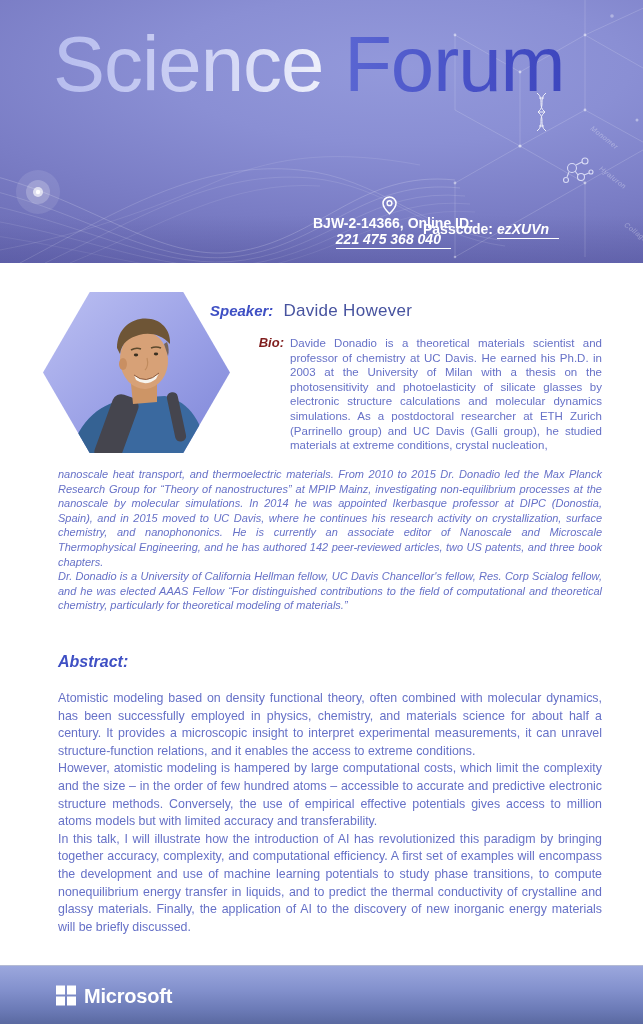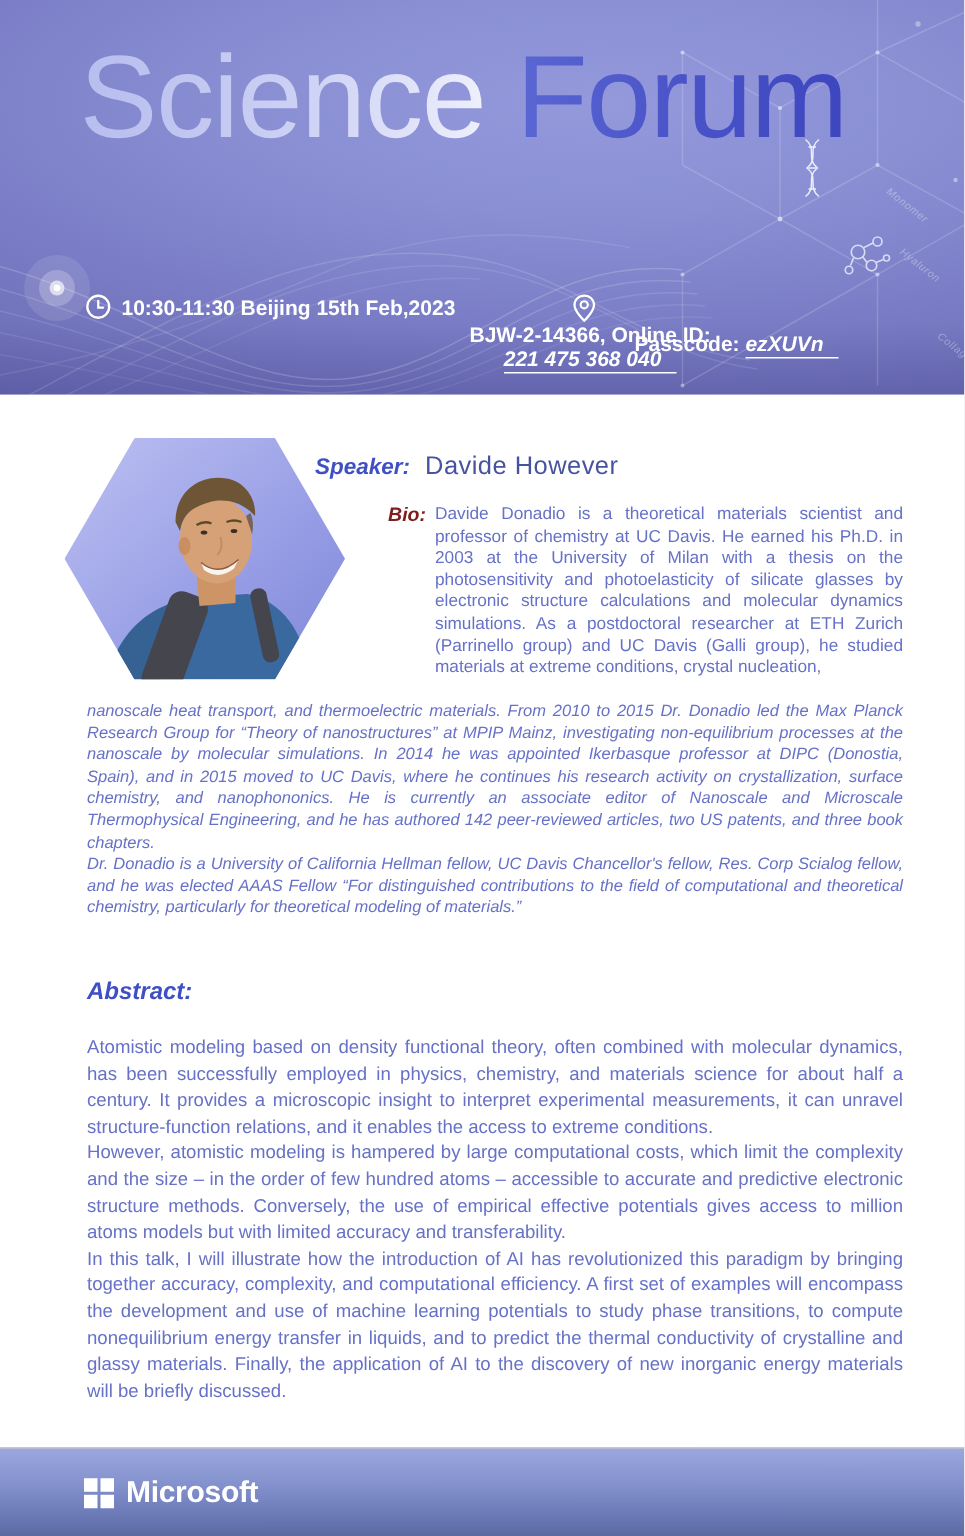--- a/index.html
+++ b/index.html
@@ -135,29 +135,20 @@
       </g>
     </svg>
 
     <span class="decor-word" style="left:588px;top:134px;transform:rotate(38deg);">Monomer</span>
     <span class="decor-word" style="left:597px;top:174px;transform:rotate(38deg);">Hyaluron</span>
     <span class="decor-word" style="left:622px;top:230px;transform:rotate(38deg);">Collagen</span>
 
     <h1 class="ttl"><span class="t1">Science</span><span class="t1">&nbsp;</span><span class="t2">Forum</span></h1>
 
 
-    <div class="inforow">
-      <span class="ic">
-        <svg width="17" height="17" viewBox="0 0 17 17">
-          <circle cx="8.5" cy="8.5" r="7.3" fill="none" stroke="#ffffff" stroke-width="1.6"></circle>
-          <path d="M8.5,4.5 L8.5,9 L11.8,9" fill="none" stroke="#ffffff" stroke-width="1.5" stroke-linecap="round"></path>
-        </svg>
-      </span>
-      <span>10:30-11:30 Beijing 15th Feb,2023</span>
-    </div>
 
     <div class="loc">
       <span class="ic">
         <svg width="15" height="19" viewBox="0 0 15 19">
           <path d="M7.5,1 C3.9,1 1,3.9 1,7.3 C1,11.6 7.5,17.8 7.5,17.8 S14,11.6 14,7.3 C14,3.9 11.1,1 7.5,1 Z" fill="none" stroke="#ffffff" stroke-width="1.5"></path>
           <circle cx="7.5" cy="7.2" r="2.4" fill="none" stroke="#ffffff" stroke-width="1.4"></circle>
         </svg>
       </span>
       <span>BJW-2-14366, Online ID: </span>
         <span class="uline">221 475 368 040</span>

